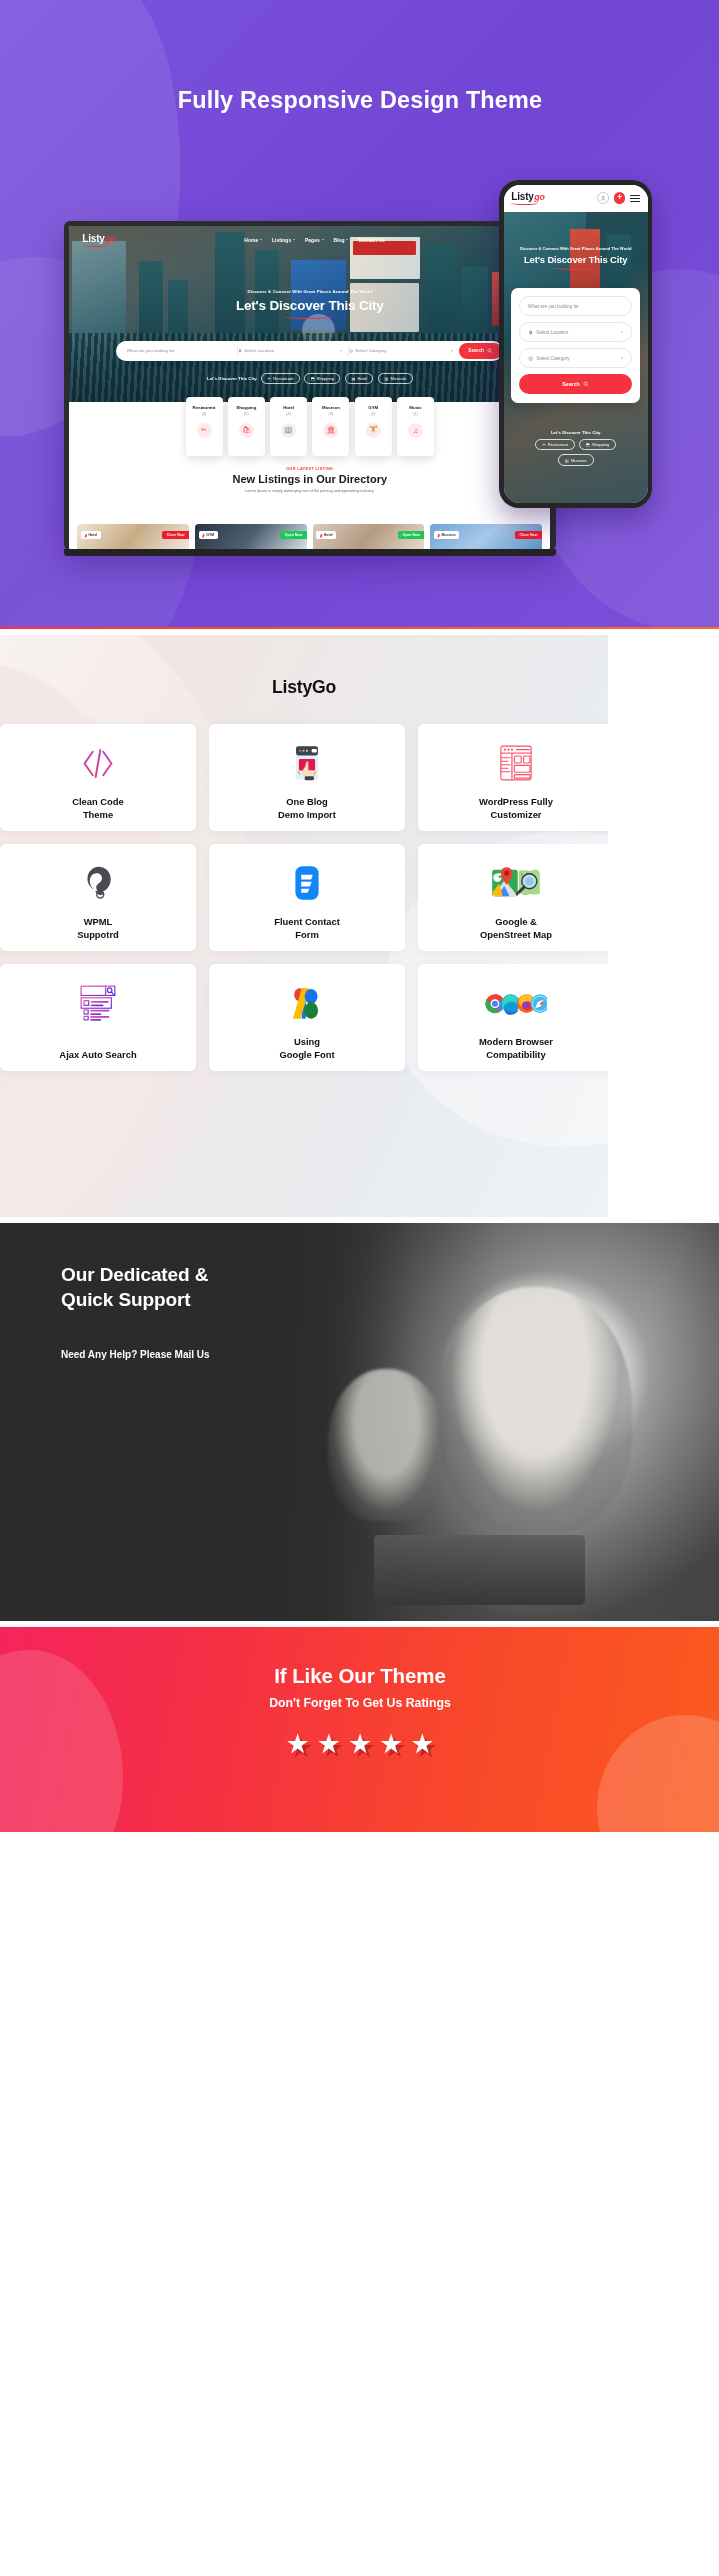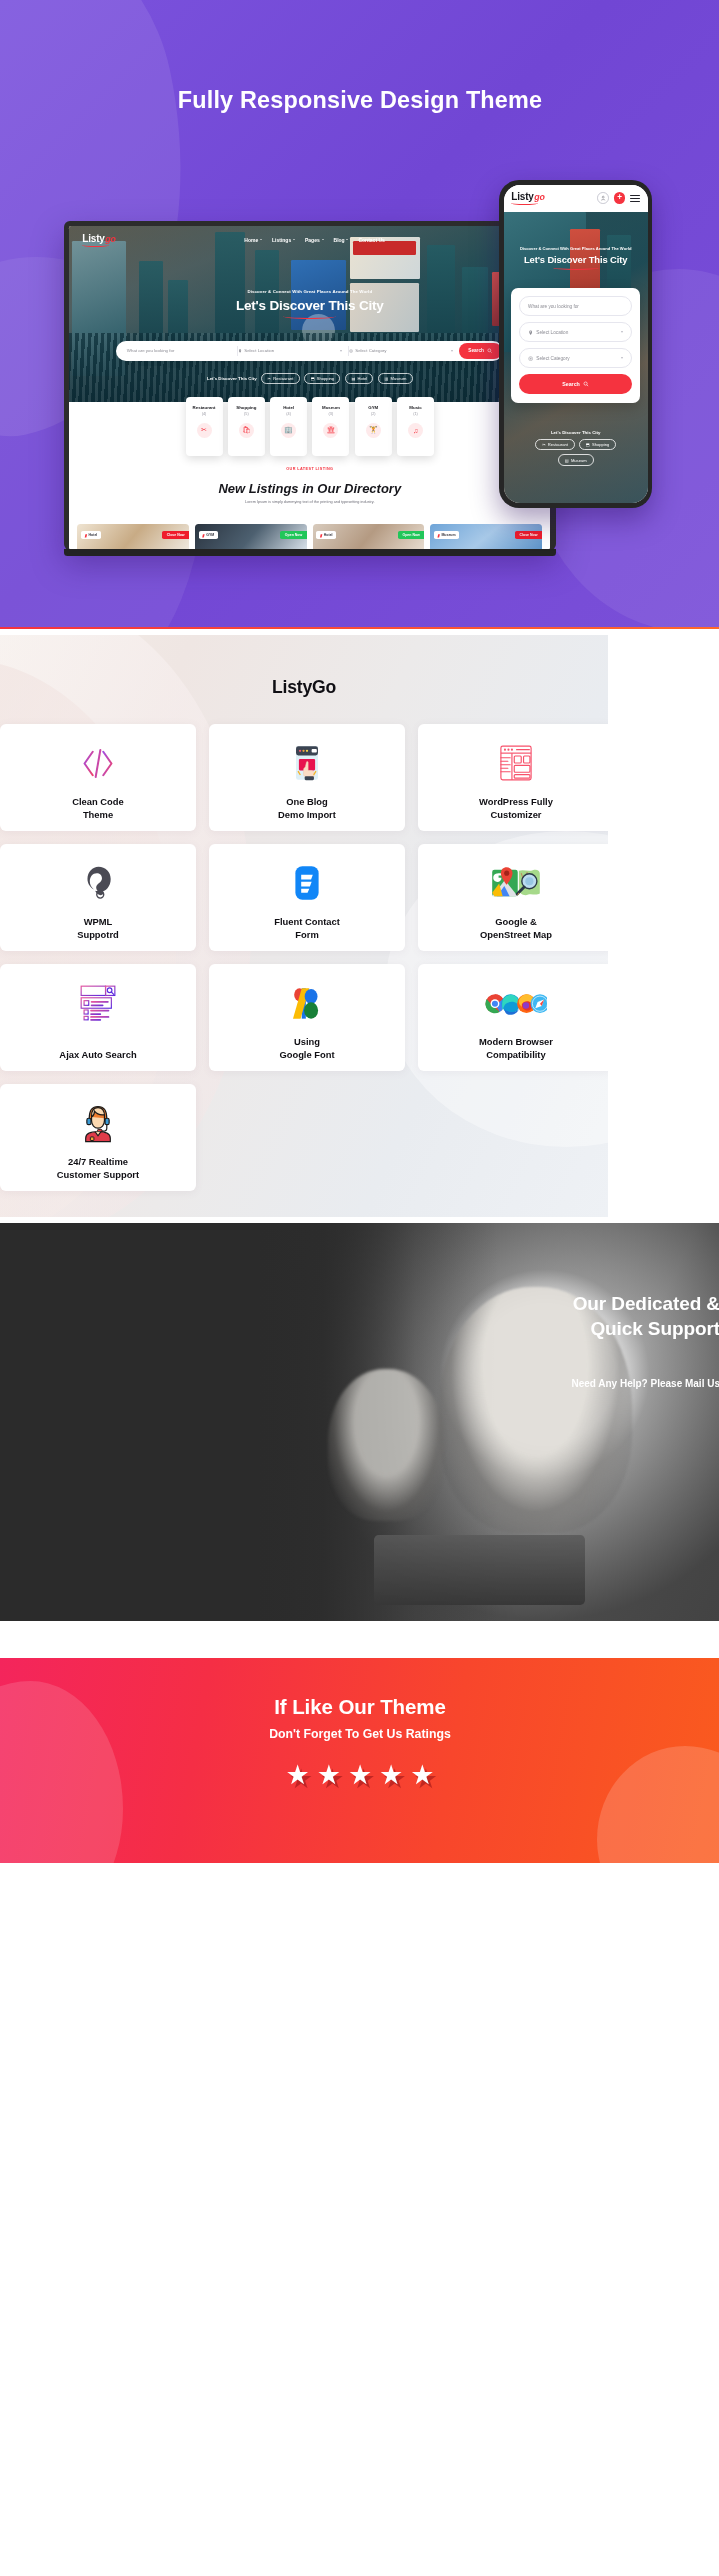--- a/index.html
+++ b/index.html
@@ -202,21 +202,21 @@
   .cat-icon {
     width: 15px; height: 15px; border-radius: 50%;
     background: rgba(245,51,63,0.10);
     margin-top: 6.4px; display: flex; align-items: center; justify-content: center;
     color: #f5333f; font-size: 7px;
   }
   .dk-latest {
     position: absolute; top: 241px; left: 0; right: 0; text-align: center;
   }
   .dk-latest-tag { color: #f5333f; font-size: 3.8px; font-weight: 700; letter-spacing: 0.4px; }
-  .dk-latest-h { color: #17171c; font-size: 13px; font-weight: 700; margin-top: 10px; font-style: italic; }
+  .dk-latest-h { color: #17171c; font-size: 11px; font-weight: 700; margin-top: 2px; }
   .dk-latest-p { color: #70707a; font-size: 3.8px; margin-top: 4.1px; }
   .listing-row {
     position: absolute; bottom: 0; left: 8.2px; right: 8.2px;
     display: flex; gap: 5.9px;
   }
   .listing-card {
     flex: 1; height: 26px; border-radius: 3.5px 3.5px 0 0; position: relative;
     overflow: hidden;
   }
   .lc1 { background: linear-gradient(130deg,#efe4d2,#c8ab85,#efe9df); }
@@ -396,22 +396,21 @@
     border-radius: 48% 48% 40% 40%;
     filter: blur(1.8px);
   }
   .sp-laptop {
     position: absolute; right: 135px; bottom: 16.4px; width: 211px; height: 70px;
     background: linear-gradient(180deg, rgba(90,90,90,0.85), rgba(55,55,55,0.95));
     border-radius: 4.7px; filter: blur(0.6px);
   }
   .support-inner {
     position: relative; z-index: 4;
-    padding: 68px 0 0 61px;
-    text-align: right;
+    padding: 39px 0 0 61px;
   }
   .sp-title {
     color: #ffffff; font-size: 19px; font-weight: 700; line-height: 1.33;
     white-space: pre-line; letter-spacing: -0.1px;
   }
   .sp-sub {
     color: #ffffff; font-size: 10px; font-weight: 700; margin-top: 36px;
   }
   .sp-mail-btn {
     margin-top: 13px; width: 351px; height: 35px;
@@ -427,21 +426,20 @@
     content: ""; position: absolute; top: 0.6px; width: 11.4px; height: 1.2px; background: #ffffff;
   }
   .envelope::before { left: 0px; transform: rotate(36deg); transform-origin: left center; }
   .envelope::after { right: 0px; transform: rotate(-36deg); transform-origin: right center; }
 
   
   .ratings {
     position: relative; width: 720px; height: 205px;
     background: linear-gradient(100deg, #f4255c 0%, #f52e45 28%, #f8462c 62%, #fa5b1e 100%);
     overflow: hidden;
-    margin-top: 31px;
   }
   .rt-blob1 {
     position: absolute; left: -70px; top: 23.4px; width: 193px; height: 246px;
     background: rgba(255,255,255,0.14);
     border-radius: 52% 48% 44% 56% / 46% 52% 48% 54%;
   }
   .rt-blob2 {
     position: absolute; right: -53px; bottom: -70px; width: 176px; height: 187px;
     background: rgba(255,255,255,0.17);
     border-radius: 50% 50% 46% 54% / 50% 46% 54% 50%;
@@ -923,38 +921,20 @@
           <circle cx="94" cy="20" r="16" fill="#3eb8f2"></circle>
           <circle cx="94" cy="20" r="13" fill="none" stroke="#ffffff" stroke-width="1.1"></circle>
           <path d="M101 13l-4 11-11 4 4-11z" fill="#ffffff"></path>
           <path d="M101 13l-7 7 3 4z" fill="#f2453d"></path>
         </svg>
       </div>
       <div class="feat-label">Modern Browser
 Compatibility</div>
     </div>
 
-    <div class="feat-card">
-      <div class="feat-icon">
-        <svg width="34" height="39" viewBox="0 0 58 66">
-          <path d="M14 24c0-12 5-20 15-20s15 8 15 20v4H14z" fill="#ef7d2e" stroke="#1a1a1a" stroke-width="2"></path>
-          <path d="M18 20c0-9 4-14 11-14s11 5 11 14v8c0 8-5 13-11 13s-11-5-11-13z" fill="#fbd8b0" stroke="#1a1a1a" stroke-width="2"></path>
-          <path d="M18 22c3-2 5-6 5-10 4 5 11 7 17 6v6" fill="#ef7d2e" stroke="#1a1a1a" stroke-width="2"></path>
-          <rect x="10" y="24" width="7" height="11" rx="3" fill="#3b9ad4" stroke="#1a1a1a" stroke-width="2"></rect>
-          <rect x="41" y="24" width="7" height="11" rx="3" fill="#3b9ad4" stroke="#1a1a1a" stroke-width="2"></rect>
-          <path d="M44 34v7c0 3-3 5-6 5h-4" fill="none" stroke="#1a1a1a" stroke-width="2"></path>
-          <rect x="28" y="43" width="8" height="5" rx="2.2" fill="#e03b3b" stroke="#1a1a1a" stroke-width="1.6"></rect>
-          <path d="M8 64v-6c0-7 8-11 21-11s21 4 21 11v6z" fill="#e03b4a" stroke="#1a1a1a" stroke-width="2"></path>
-          <path d="M24 47l5 7 5-7" fill="#fbd8b0" stroke="#1a1a1a" stroke-width="2"></path>
-          <rect x="16" y="56" width="6" height="6" rx="1" fill="#f2a73c" stroke="#1a1a1a" stroke-width="1.6"></rect>
-        </svg>
-      </div>
-      <div class="feat-label">24/7 Realtime
-Customer Support</div>
-    </div>
 
   </div>
 </section>
 
 <div class="sep-white"></div>
 
 <section class="support">
   <div class="support-photo"></div>
   <div class="sp-head-silh"></div>
   <div class="sp-head-silh2"></div>

